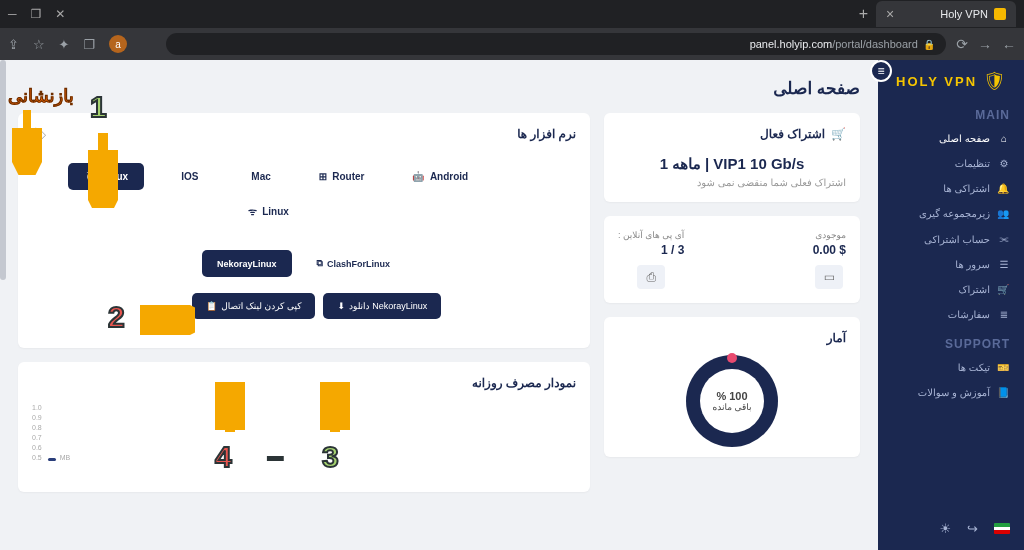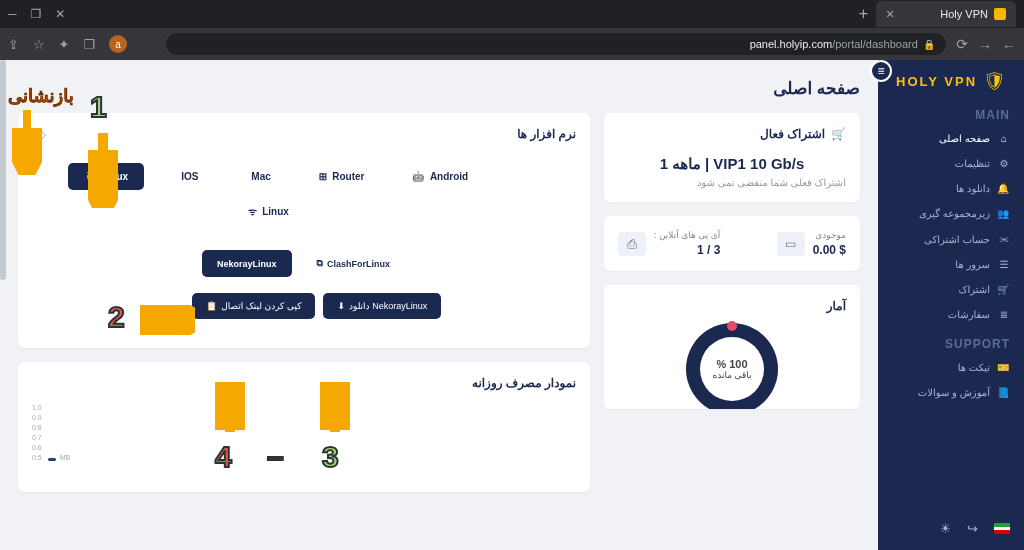--- a/index.html
+++ b/index.html
@@ -49,27 +49,27 @@
 .card { background: #fff; border-radius: 6px; padding: 14px; box-shadow: 0 1px 2px rgba(0,0,0,0.04); }
 .card-title { font-size: 12px; font-weight: bold; color: #1b2850; display: flex; align-items: center; gap: 6px; }
 .card-title .ct-icon { font-size: 12px; color: #888; }
 
 
 .sub-name { font-size: 15px; font-weight: bold; color: #1b2850; margin-top: 14px; direction: ltr; text-align: center; }
 .sub-note { font-size: 10px; color: #999; margin-top: 4px; }
 
 
 .stats-card { display: flex; align-items: center; justify-content: space-between; }
-.stat { display: flex; align-items: center; gap: 8px; }
+.stat { display: flex; align-items: center; gap: 8px; flex-direction: column; }
 .stat-icn { width: 28px; height: 24px; background: #eef1f7; border-radius: 4px; display: flex; align-items: center; justify-content: center; font-size: 12px; color: #666; }
 .stat-label { font-size: 9px; color: #888; }
 .stat-val { font-size: 12px; font-weight: bold; color: #1b2850; margin-top: 3px; direction: ltr; text-align: right; }
 
 
-.donut-card { padding-bottom: 0; height: 124px; overflow: hidden; }
+.donut-card { padding-bottom: 0; height: 140px; overflow: hidden; }
 .donut-wrap { display: flex; justify-content: center; margin-top: 10px; }
 .donut { width: 92px; height: 92px; border-radius: 50%; background: conic-gradient(#1b2850 0 360deg); display: flex; align-items: center; justify-content: center; position: relative; }
 .donut::after { content: ''; position: absolute; width: 64px; height: 64px; background: #fff; border-radius: 50%; }
 .donut-dot { position: absolute; top: -2px; left: 50%; transform: translateX(-50%); width: 10px; height: 10px; background: #e84a6f; border-radius: 50%; z-index: 2; }
 .donut-text { position: relative; z-index: 3; text-align: center; font-size: 9px; color: #444; }
 .donut-text b { font-size: 11px; display: block; }
 
 
 .sw-card { min-height: 235px; position: relative; }
 .sw-header { display: flex; align-items: center; justify-content: space-between; }
@@ -151,21 +151,21 @@
     <div class="sidebar-item active">
         <span class="si-icon">⌂</span>
         <span>صفحه اصلی</span>
       </div>
     <div class="sidebar-item">
         <span class="si-icon">⚙</span>
         <span>تنظیمات</span>
       </div>
     <div class="sidebar-item">
         <span class="si-icon">🔔</span>
-        <span>دانلود ها</span>
+        <span>اشتراکی ها</span>
       </div>
     <div class="sidebar-item">
         <span class="si-icon">👥</span>
         <span>زیرمجموعه گیری</span>
       </div>
     <div class="sidebar-item">
         <span class="si-icon">⫘</span>
         <span>حساب اشتراکی</span>
       </div>
     <div class="sidebar-item">

